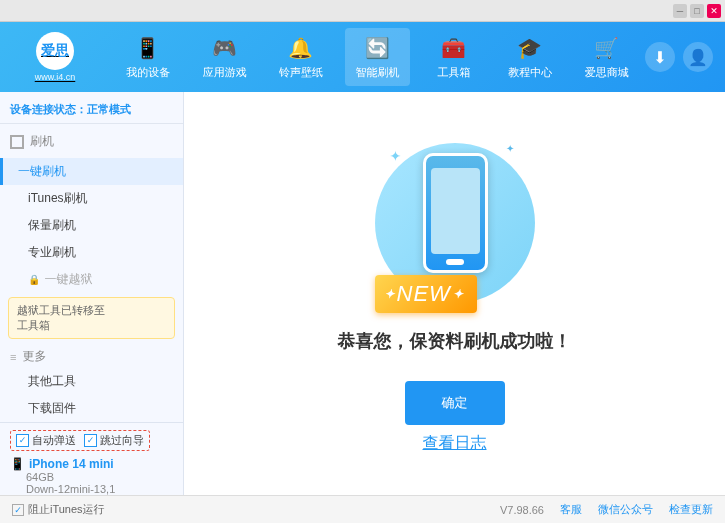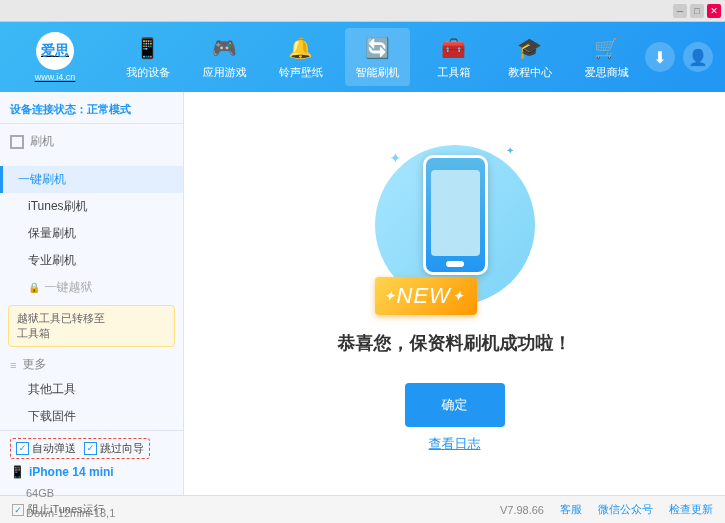--- a/index.html
+++ b/index.html
@@ -117,21 +117,21 @@
     .status-bar-top {
       font-size: 11px;
       padding: 4px 10px 6px;
       color: #666;
       border-bottom: 1px solid #e0e6f0;
       margin-bottom: 4px;
     }
     .status-bar-top span { color: #2196f3; font-weight: bold; }
     .sidebar-section-header {
       display: flex; align-items: center;
-      padding: 5px 10px 16px;
+      padding: 5px 10px 8px;
       font-size: 12px; color: #888;
     }
     .sidebar-section-header .sq-icon {
       width: 14px; height: 14px;
       border: 2px solid #aaa;
       margin-right: 6px;
       display: inline-block;
     }
     .sidebar-item {
       padding: 5px 10px 5px 28px;
@@ -180,21 +180,21 @@
       border: 1px solid #2196f3;
       background: #fff;
       display: flex; align-items: center; justify-content: center;
       font-size: 9px; color: #2196f3;
     }
     .device-name {
       font-size: 12px; font-weight: bold; color: #2196f3;
       display: flex; align-items: center; gap: 4px;
     }
     .device-sub {
-      font-size: 11px; color: #888; padding-left: 16px; margin-top: 8px;
+      font-size: 11px; color: #888; padding-left: 16px;
     }
 
     
     .main-content {
       flex: 1;
       display: flex;
       flex-direction: column;
       align-items: center;
       justify-content: center;
       background: #fff;
@@ -276,21 +276,21 @@
       background: #2196f3;
       color: #fff;
       border: none;
       border-radius: 4px;
       font-size: 13px;
       cursor: pointer;
       margin-bottom: 8px;
       font-family: inherit;
     }
     .again-link {
-      font-size: 13px; color: #2196f3;
+      font-size: 16px; color: #2196f3;
       cursor: pointer;
       text-decoration: underline;
     }
 
     
     .footer {
       height: 28px;
       background: #f5f5f5;
       border-top: 1px solid #ddd;
       display: flex;

